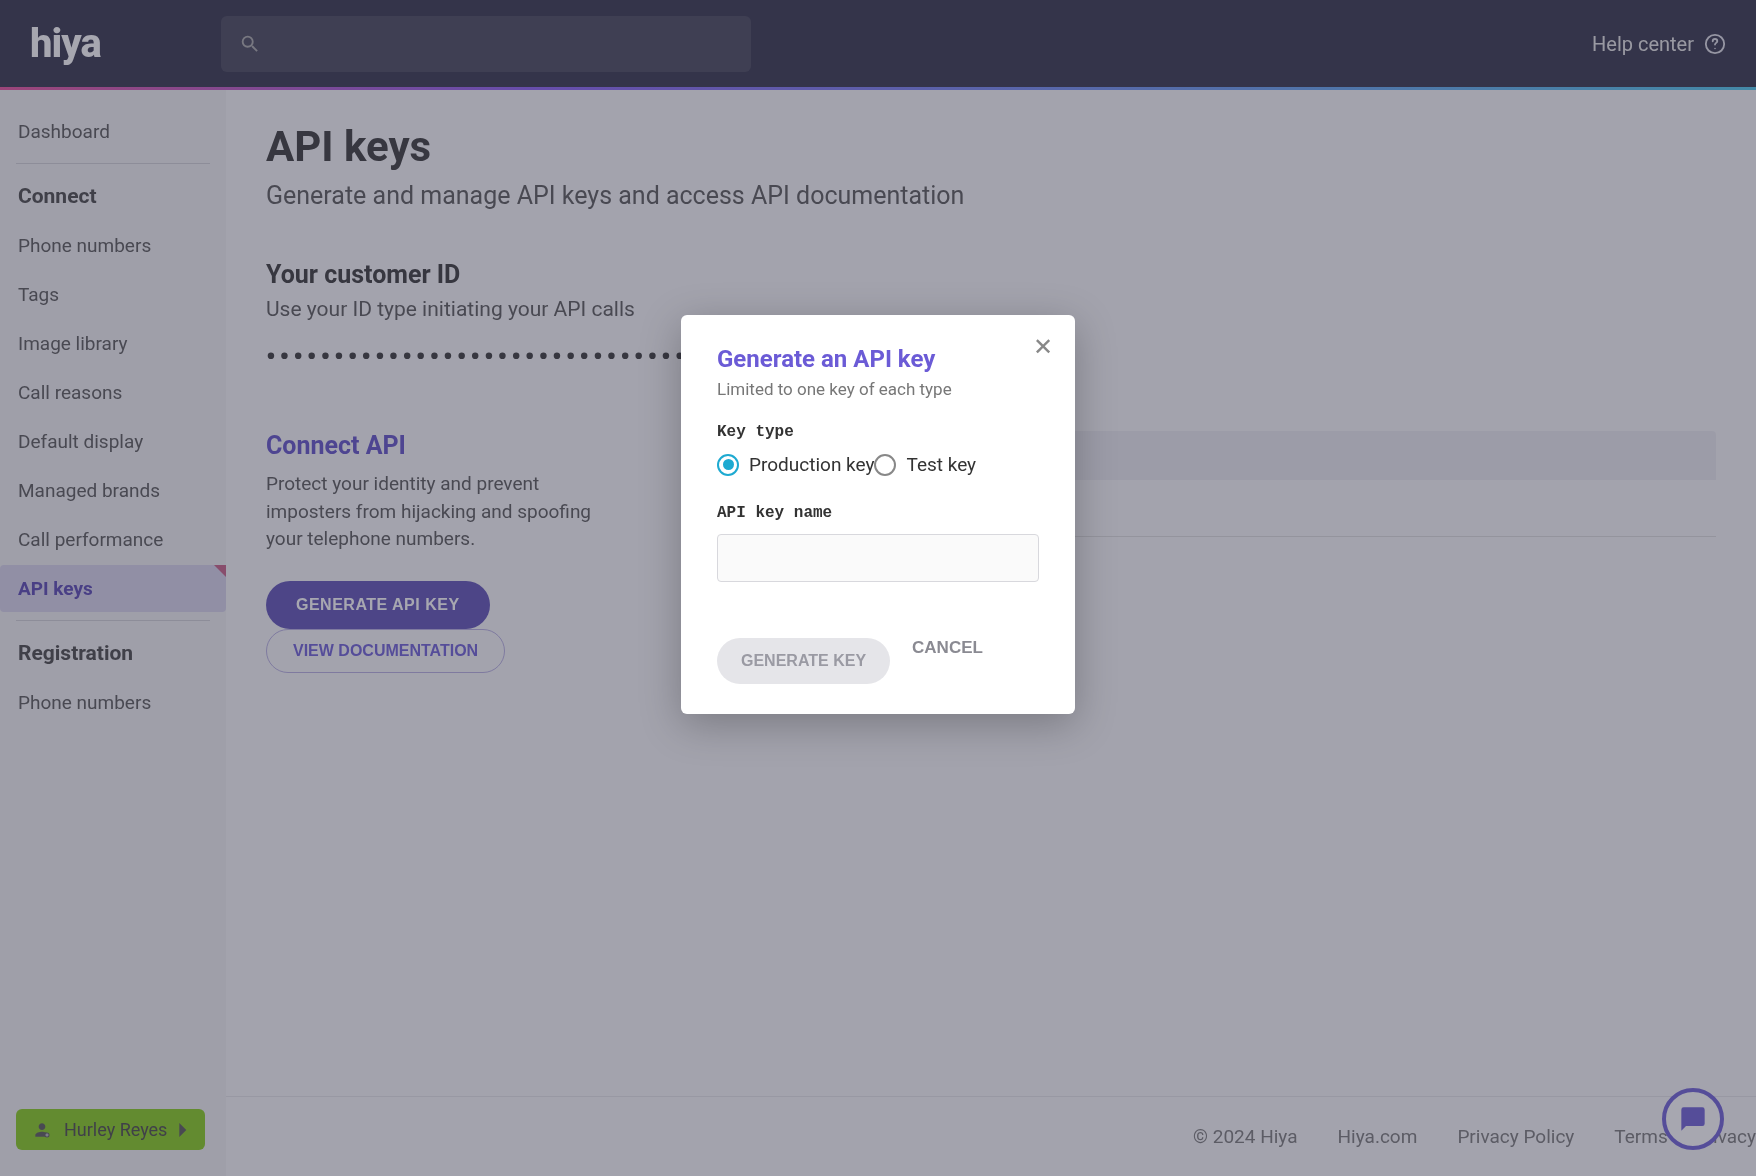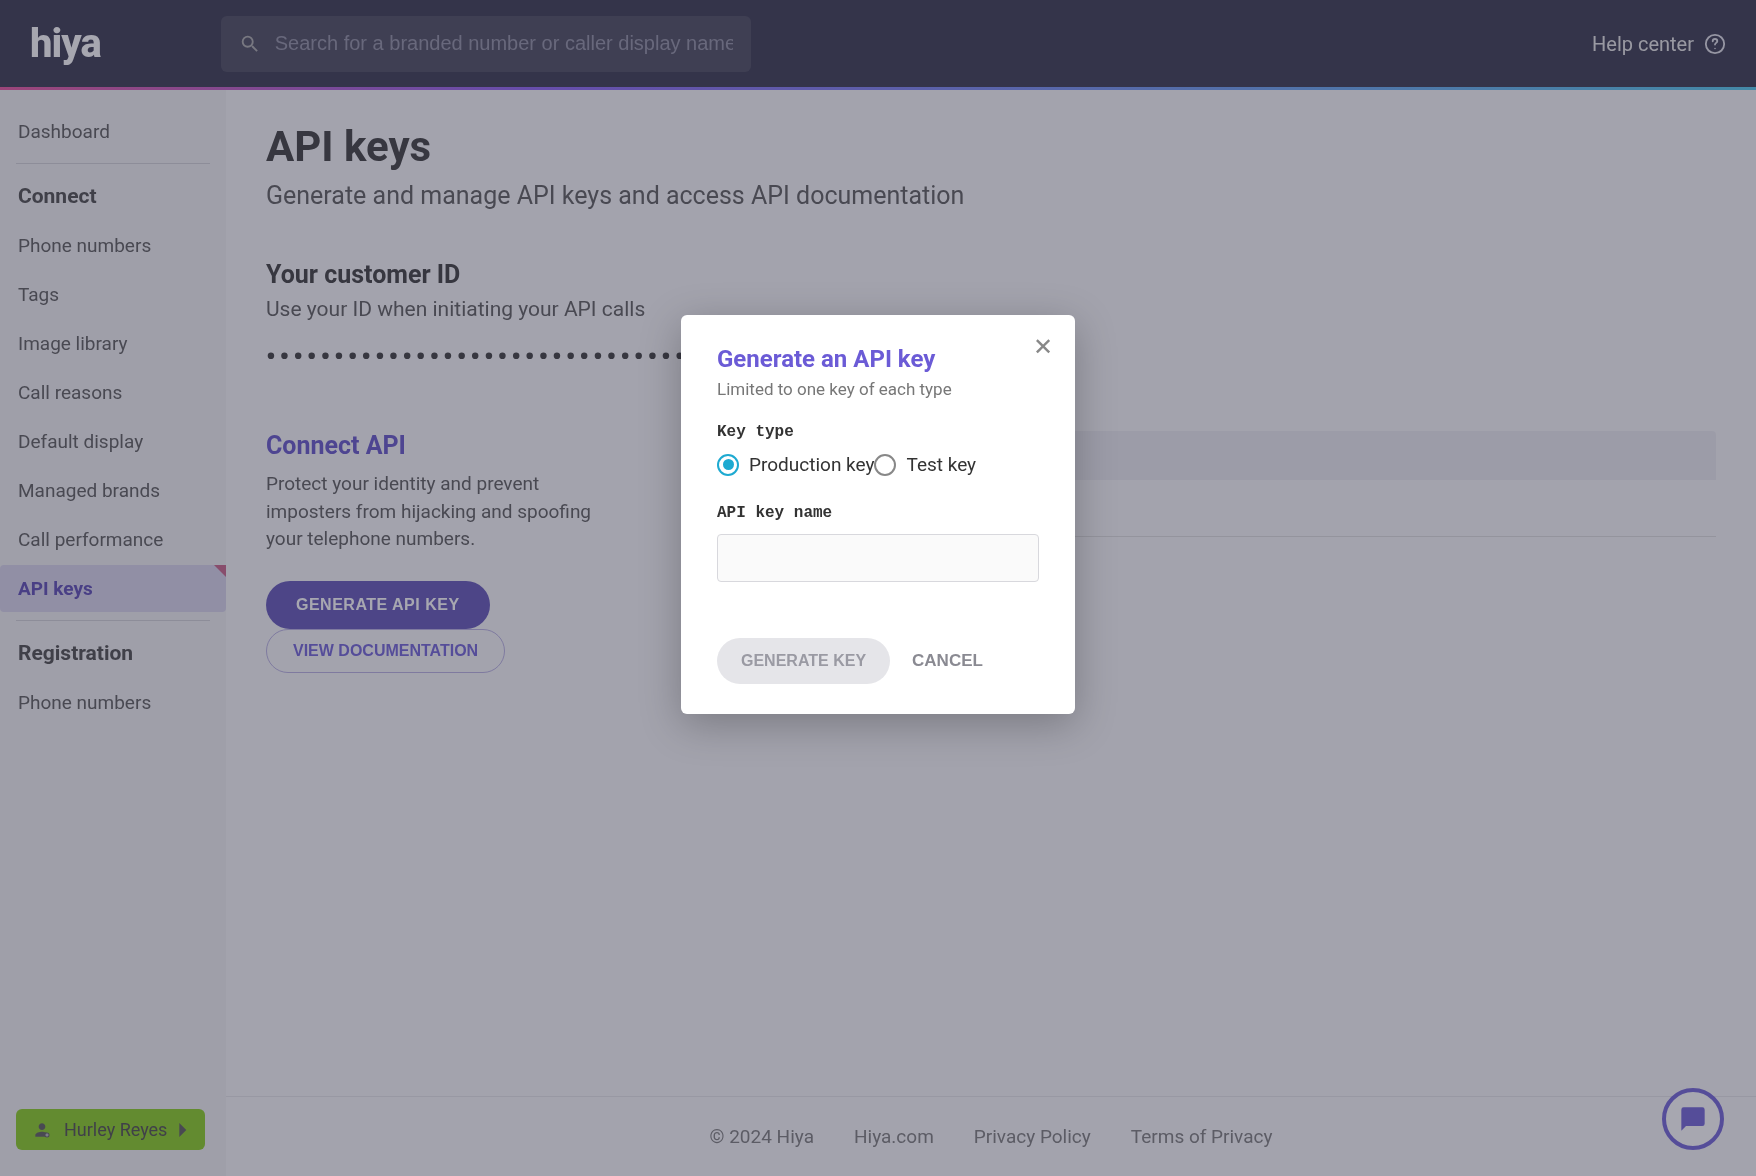--- a/index.html
+++ b/index.html
@@ -80,21 +80,21 @@
   border-radius: 28px; padding: 12px 26px; font-size: 16px; font-weight: 700;
   cursor: pointer;
 }
 .api-right { flex: 1; }
 .table-head { background: #ececf0; padding: 14px 20px; font-size: 18px; color: #666; border-radius: 4px 4px 0 0; }
 .table-body { padding: 16px 20px; font-size: 20px; color: #666; border-bottom: 1px solid #ddd; }
 
 .footer {
   position: absolute; bottom: 0; left: 226px; right: 0;
   border-top: 1px solid #e3e3e8; padding: 28px 0;
-  display: flex; justify-content: center; gap: 40px; font-size: 19px; color: #777;
+  display: flex; justify-content: flex-end; gap: 40px; font-size: 19px; color: #777;
 }
 .footer span { cursor: pointer; }
 
 .chat-fab {
   position: absolute; bottom: 26px; right: 32px;
   width: 62px; height: 62px; border-radius: 50%;
   border: 4px solid #6b5bd6; background: #fff;
   display: flex; align-items: center; justify-content: center; cursor: pointer;
 }
 
@@ -117,42 +117,41 @@
   display: flex; align-items: center; justify-content: center;
 }
 .radio-circle.checked { border-color: #1eaad1; }
 .radio-circle.checked::after {
   content: ""; width: 11px; height: 11px; border-radius: 50%; background: #1eaad1;
 }
 .text-input {
   width: 100%; height: 48px; border: 1px solid #d8d8dd; border-radius: 4px;
   background: #fafafa; padding: 0 12px; font-size: 17px; outline: none;
 }
-.modal-actions { display: flex; gap: 22px; margin-top: 56px; align-items: center; }
+.modal-actions { display: flex; gap: 22px; margin-top: 56px; align-items: flex-start; }
 .btn-disabled {
   background: #e5e5e9; color: #9a9aa3; border: none; border-radius: 26px;
   padding: 14px 24px; font-size: 16px; font-weight: 700; cursor: not-allowed;
 }
 .btn-text {
   background: none; border: none; color: #8a8a92; font-size: 17px; font-weight: 600;
   cursor: pointer;
 }
 </style>
 </head>
 <body>
 
 <div class="header">
   <div class="logo">
     <span>hiya</span>
   </div>
   <div class="search-box">
     <svg width="22" height="22" viewBox="0 0 24 24">
         <path d="M15.5 14h-.79l-.28-.27A6.471 6.471 0 0016 9.5 6.5 6.5 0 109.5 16c1.61 0 3.09-.59 4.23-1.57l.27.28v.79l5 4.99L20.49 19l-4.99-5zM9.5 14C7.01 14 5 11.99 5 9.5S7.01 5 9.5 5 14 7.01 14 9.5 11.99 14 9.5 14z"></path>
       </svg>
-    <input type="text" placeholder="Search for a branded number or caller display name" style="">
   </div>
   <div class="help-center">
     <span>Help center</span>
     <svg width="22" height="22" viewBox="0 0 24 24" fill="none" stroke="#e0e0e8" stroke-width="2">
         <circle cx="12" cy="12" r="10"></circle>
         <path d="M9.5 9a2.5 2.5 0 115 0c0 1.5-2.5 2-2.5 3.5" stroke-linecap="round"></path>
         <circle cx="12" cy="17" r="0.8" fill="#e0e0e8" stroke="none"></circle>
       </svg>
   </div>
 </div>
@@ -186,21 +185,21 @@
           <path d="M0 0l6 6-6 6z"></path>
         </svg>
     </div>
   </div>
 
   <div class="main">
     <div class="page-title">API keys</div>
     <div class="page-subtitle">Generate and manage API keys and access API documentation</div>
 
     <div class="section-h">Your customer ID</div>
-    <div class="section-sub">Use your ID when initiating your API calls</div>
+    <div class="section-sub">Use your ID type initiating your API calls</div>
     <div class="customer-id-row">
       <div class="masked-id">••••••••••••••••••••••••••••••••••</div>
       <svg class="eye-icon" width="28" height="28" viewBox="0 0 24 24" fill="#6b5bd6">
           <path d="M12 4.5C7 4.5 2.73 7.61 1 12c1.73 4.39 6 7.5 11 7.5s9.27-3.11 11-7.5c-1.73-4.39-6-7.5-11-7.5zM12 17a5 5 0 110-10 5 5 0 010 10zm0-8a3 3 0 100 6 3 3 0 000-6z"></path>
         </svg>
     </div>
 
     <div class="flex-row">
       <div class="api-left">
         <div class="api-title">Connect API</div>

